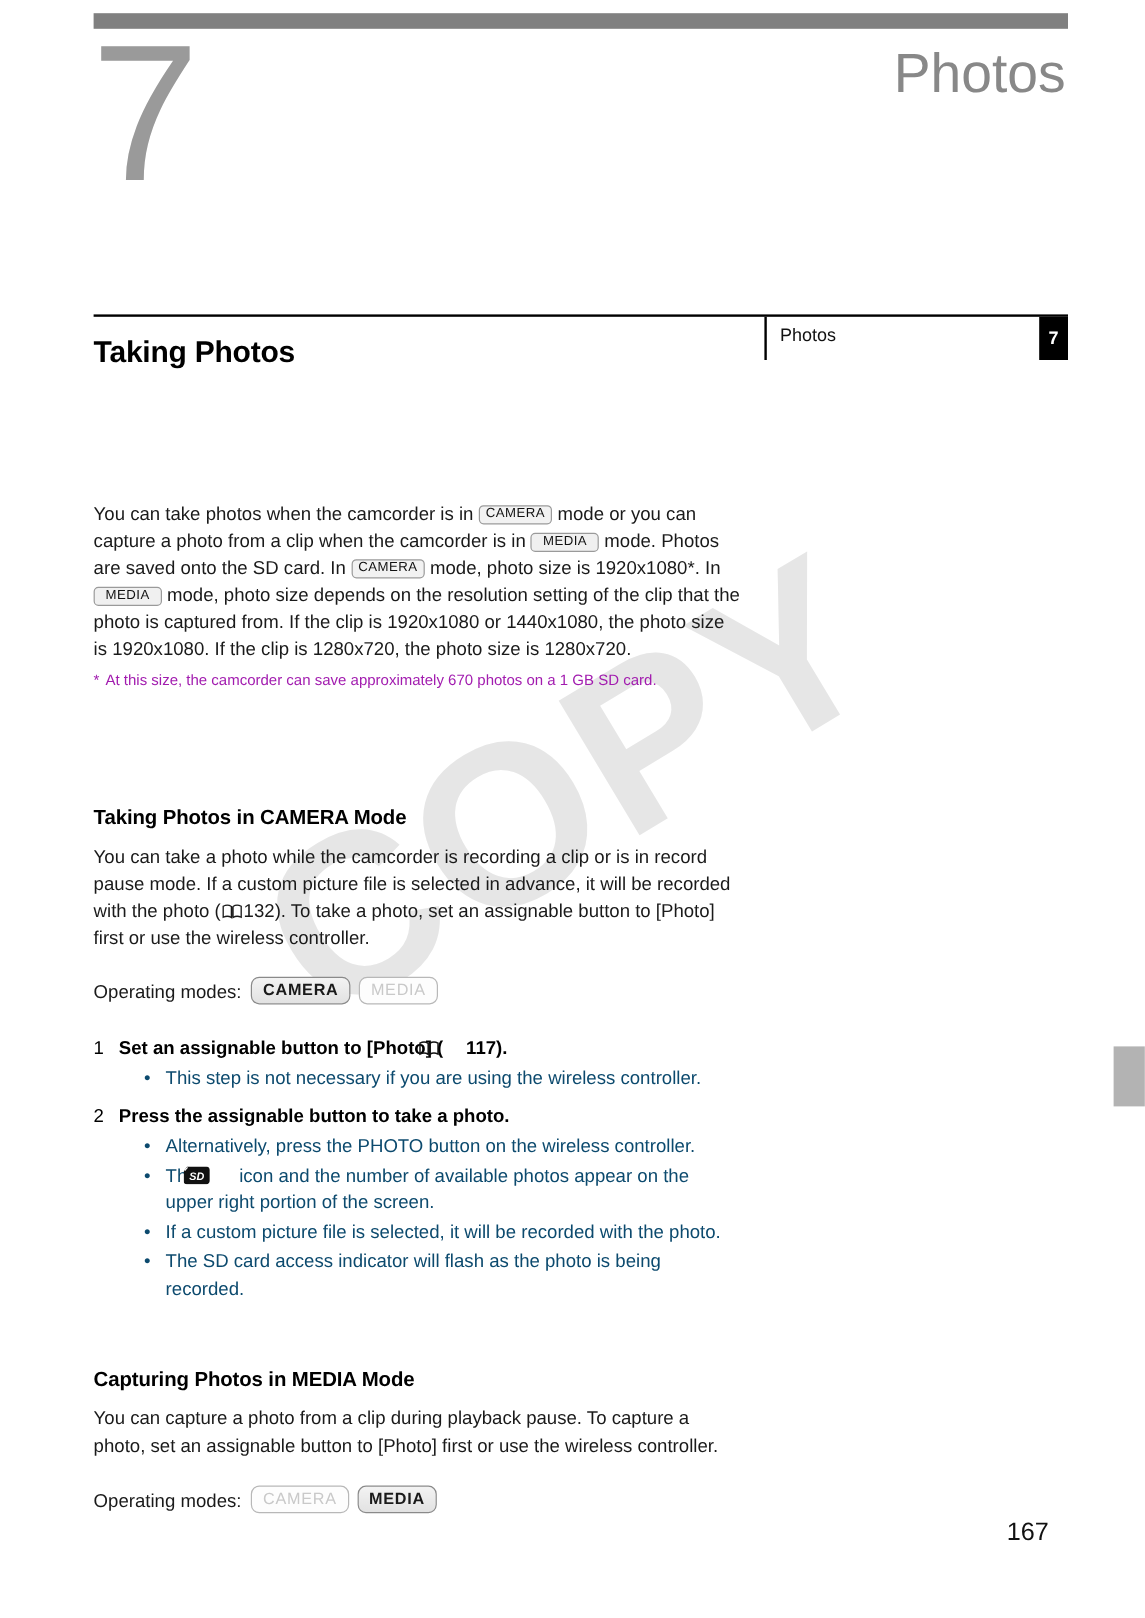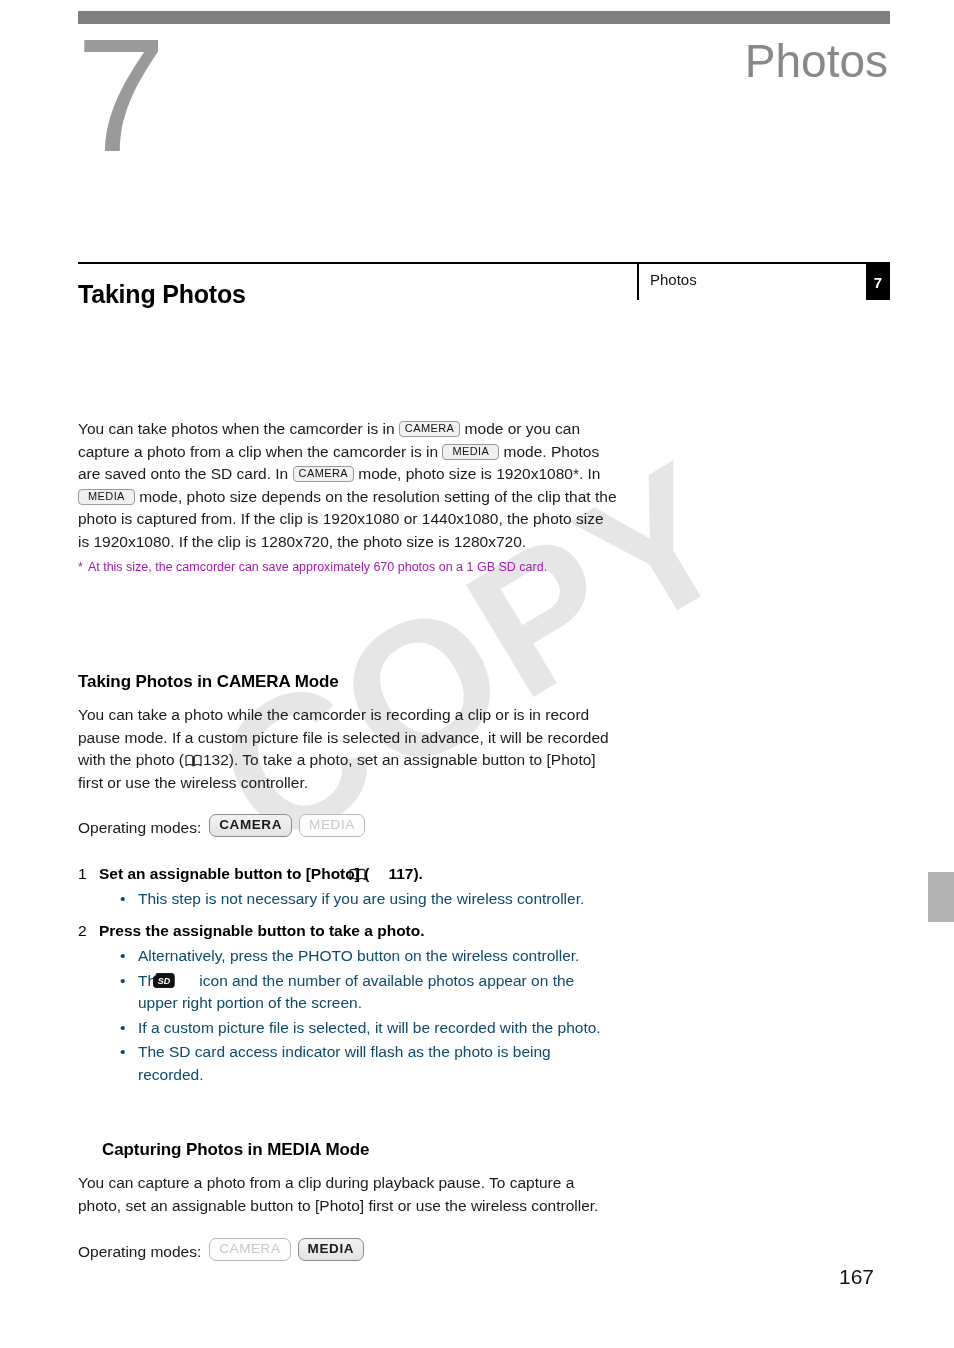--- a/index.html
+++ b/index.html
@@ -342,21 +342,21 @@
                   <path d="M3.2 0.6 H19 a2.2 2.2 0 0 1 2.2 2.2 V12.2 a2.2 2.2 0 0 1 -2.2 2.2 H2.8 a2.2 2.2 0 0 1 -2.2 -2.2 V4.2 Z" fill="#111" stroke="#111" stroke-width="1"></path>
                   <path d="M3.3 0.8 L0.9 3.6" fill="none" stroke="#fff" stroke-width="1"></path>
                   <text x="11" y="11.2" font-family="Liberation Sans, sans-serif" font-size="9" font-weight="bold" font-style="italic" fill="#ffffff" text-anchor="middle">SD</text>
                 </svg></span><span> icon and the number of available photos appear on the upper right portion of the screen.</span></li>
           <li><span class="dot">•</span><span>If a custom picture file is selected, it will be recorded with the photo.</span></li>
           <li><span class="dot">•</span><span>The SD card access indicator will flash as the photo is being recorded.</span></li>
         </ul>
       </li>
     </ol>
 
-    <h2 class="sub" style="margin-top:54px;margin-left:24px;">Capturing Photos in MEDIA Mode</h2>
+    <h2 class="sub" style="margin-top:54px;">Capturing Photos in MEDIA Mode</h2>
 
     <p class="body" style="margin-top:12px;">You can capture a photo from a clip during playback pause. To capture a photo, set an assignable button to [Photo] first or use the wireless controller.</p>
 
     <div class="op-modes" style="margin-top:21px;">
       <span class="label">Operating modes:</span>
       <span class="pill">CAMERA</span>
       <span class="pill on">MEDIA</span>
     </div>
 
   </div>

